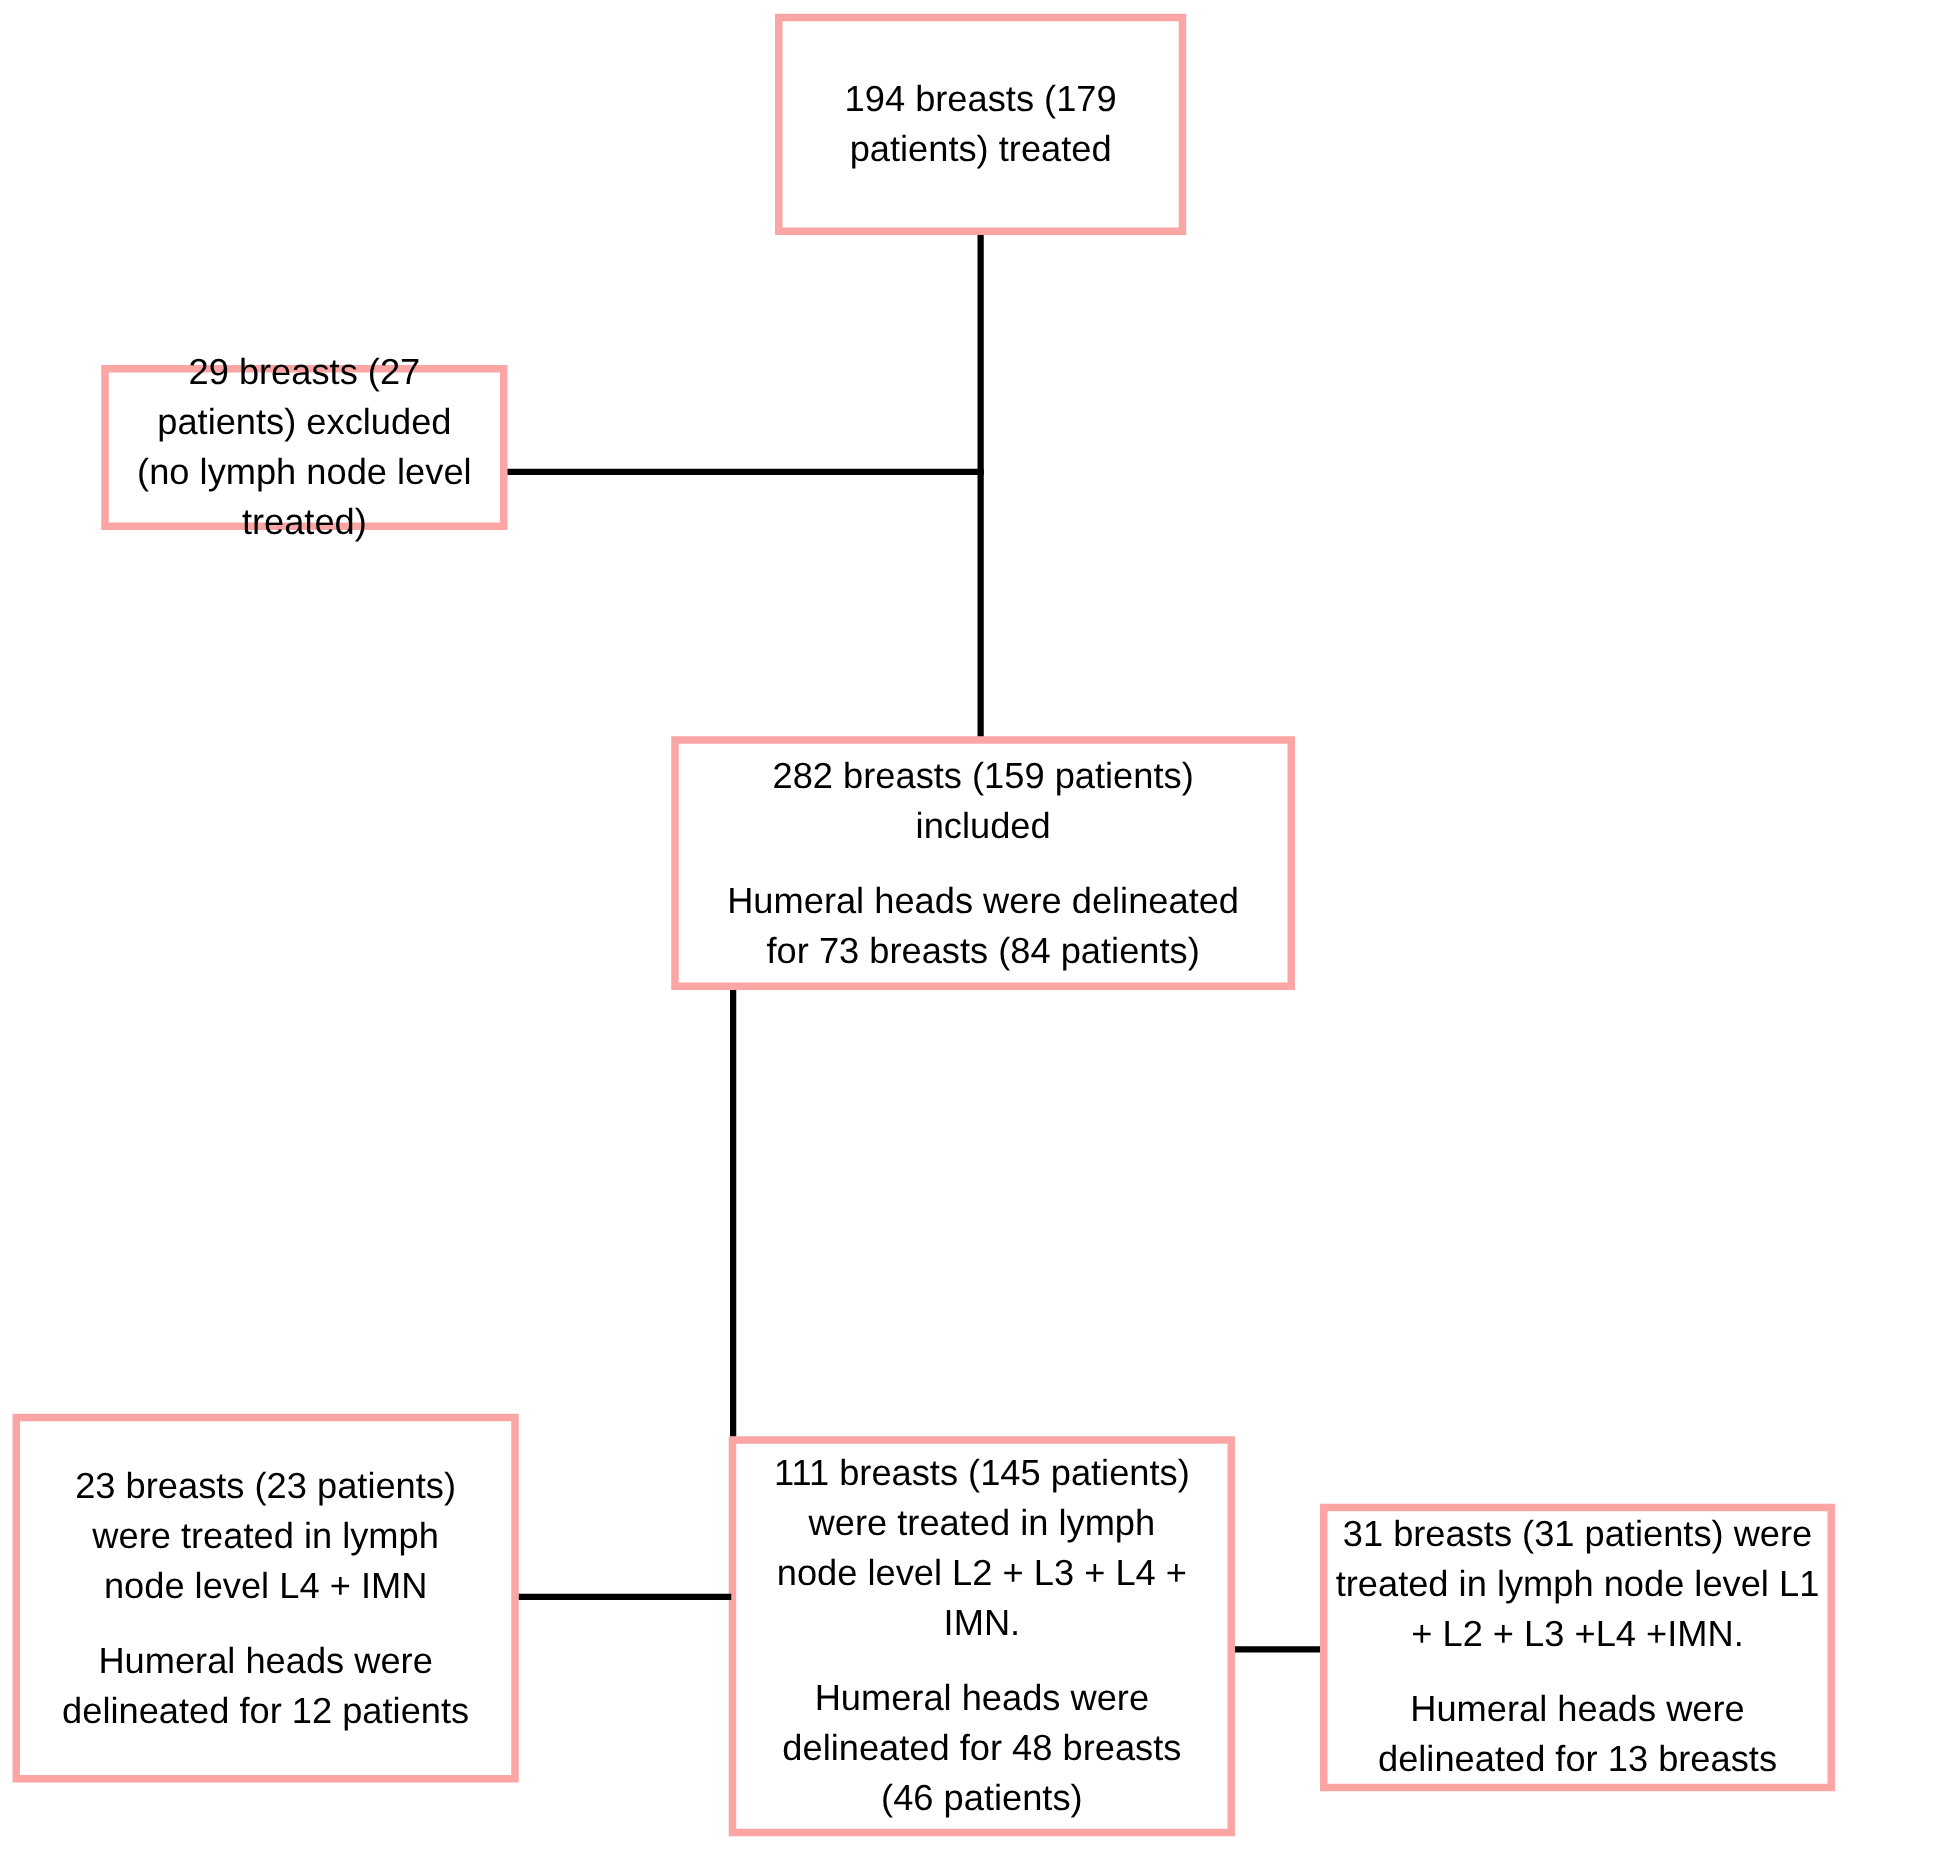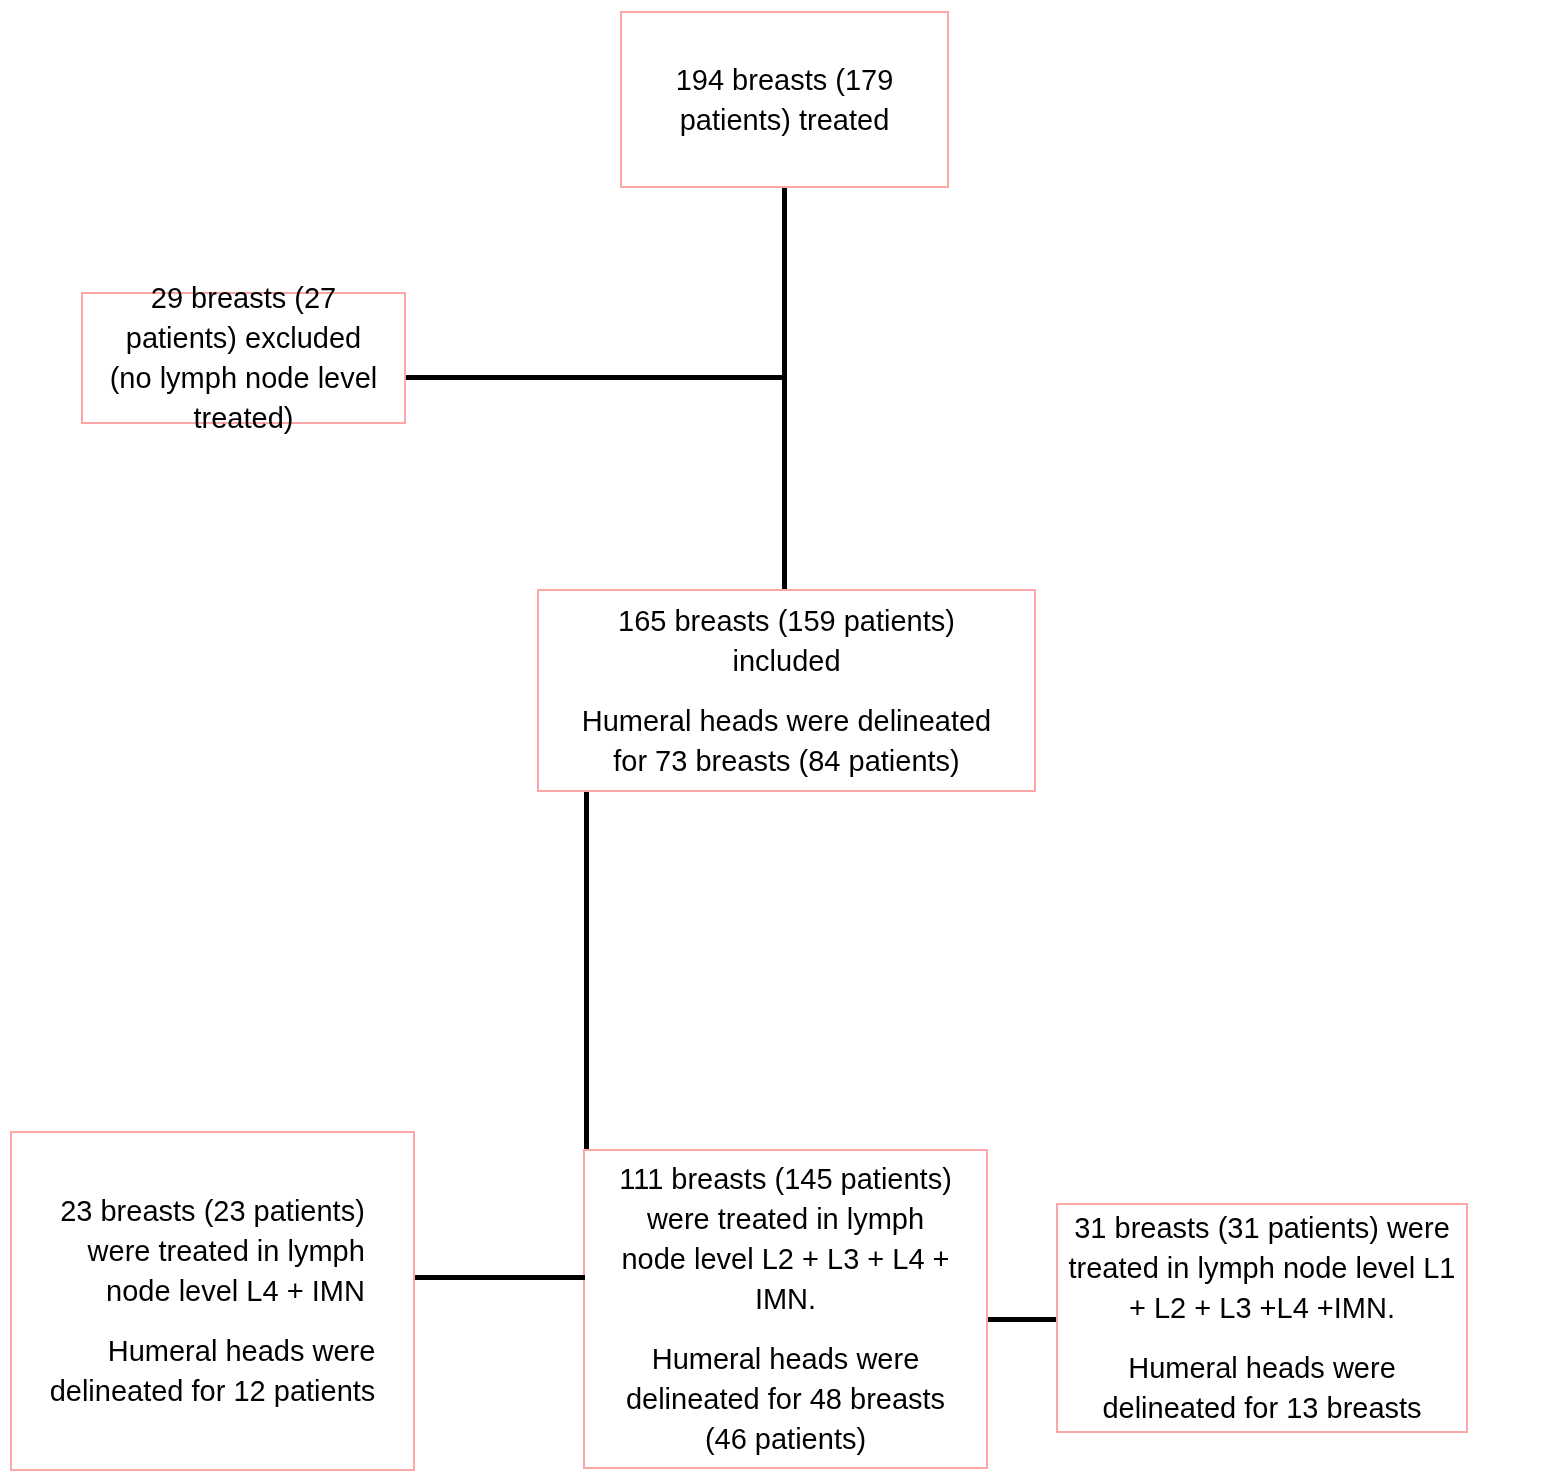--- a/index.html
+++ b/index.html
@@ -11,21 +11,21 @@
     position: relative;
     width: 1546px;
     height: 1480px;
     background: #ffffff;
     font-family: "Liberation Sans", sans-serif;
     color: #000000;
   }
   .flow-box {
     position: absolute;
     box-sizing: border-box;
-    border: 2px solid #fca5a5;
+    border: 6px solid #fca5a5;
     background: #ffffff;
     display: flex;
     flex-direction: column;
     justify-content: center;
     align-items: center;
     text-align: center;
     font-size: 29px;
     line-height: 40px;
   }
   .para {
@@ -35,21 +35,21 @@
     margin-top: 20px;
   }
   .connector {
     position: absolute;
     background: #000000;
   }
   
   #box-treated   { left: 620px;  top: 11px;   width: 329px; height: 177px; }
   #box-excluded  { left: 81px;   top: 292px;  width: 325px; height: 132px; }
   #box-included  { left: 537px;  top: 589px;  width: 499px; height: 203px; }
-  #box-l4-imn    { left: 10px;   top: 1131px; width: 405px; height: 340px; text-align: right; }
+  #box-l4-imn    { left: 10px;   top: 1131px; width: 405px; height: 295px; }
   #box-l2l3l4    { left: 583px;  top: 1149px; width: 405px; height: 320px; }
   #box-l1l2l3l4  { left: 1056px; top: 1203px; width: 412px; height: 230px; }
   
   #conn-top-vertical      { left: 782px; top: 188px;  width: 5px;   height: 401px; }
   #conn-excluded-horiz    { left: 406px; top: 375px;  width: 381px; height: 5px; }
   #conn-mid-vertical      { left: 584px; top: 792px;  width: 5px;   height: 357px; }
   #conn-left-horiz        { left: 415px; top: 1275px; width: 170px; height: 5px; }
   #conn-right-horiz       { left: 988px; top: 1317px; width: 68px;  height: 5px; }
 </style>
 </head>
@@ -63,21 +63,21 @@
   </div>
 
   <div class="flow-box" id="box-excluded">
     <div class="para">29 breasts (27
 patients) excluded
 (no lymph node level
 treated)</div>
   </div>
 
   <div class="flow-box" id="box-included">
-    <div class="para">165 breasts (159 patients)
+    <div class="para">282 breasts (159 patients)
 included</div>
     <div class="para">Humeral heads were delineated
 for 73 breasts (84 patients)</div>
   </div>
 
   <div class="flow-box" id="box-l4-imn">
     <div class="para">23 breasts (23 patients)
 were treated in lymph
 node level L4 + IMN</div>
     <div class="para">Humeral heads were

